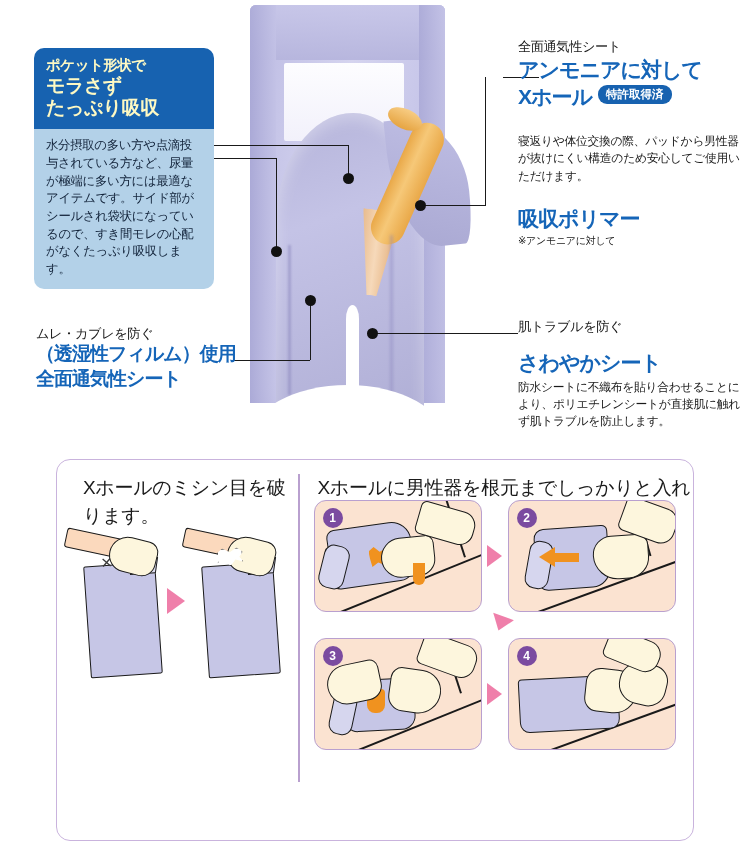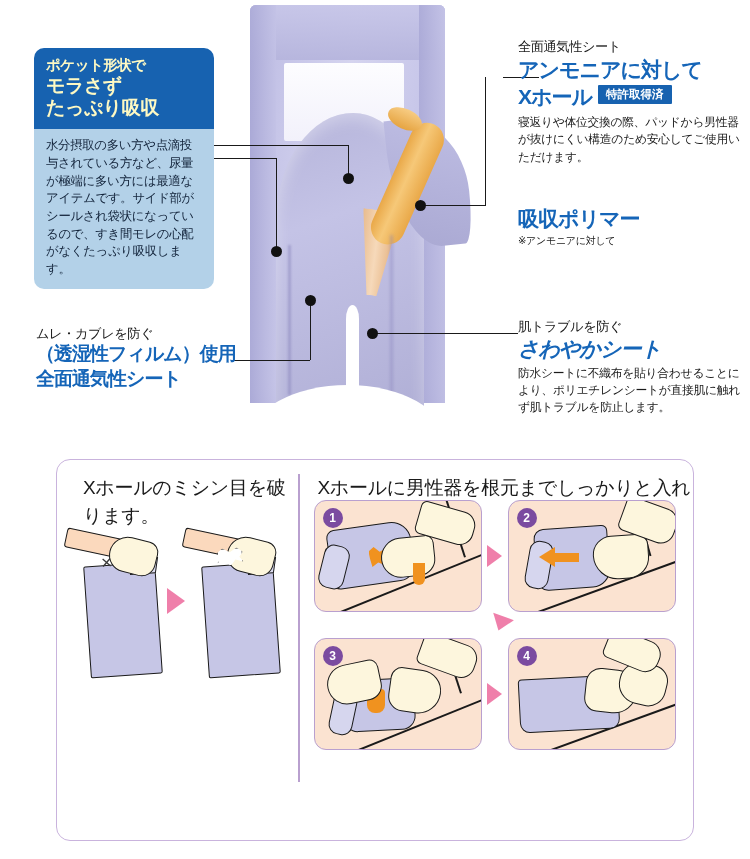--- a/index.html
+++ b/index.html
@@ -128,21 +128,21 @@
     display: flex; align-items: center; flex-wrap: wrap;
   }
   .co-title-sm { font-size: 19px; }
   .co-body { font-size: 11.8px; color: #1a1a1a; line-height: 1.45; letter-spacing: -.3px; margin-top: 4px; }
   .co-note { font-size: 10px; color: #1a1a1a; margin-top: 2px; letter-spacing: -.3px; }
   .sup { font-size: 10px; vertical-align: super; }
   .badge-pill {
     display: inline-block;
     background: #1762b0; color: #fff;
     font-size: 11.5px; font-weight: bold;
-    border-radius: 1px;
+    border-radius: 9px;
     padding: 2px 8px 3px 8px;
     margin-left: 6px;
     letter-spacing: 0;
     position: relative; top: -2px;
   }
 
   
   #howto-panel {
     position: absolute; left: 56px; top: 459px; width: 638px; height: 382px;
     background: #ffffff;
@@ -314,31 +314,31 @@
     <div class="card-blue-body">水分摂取の多い方や点滴投与されている方など、尿量が極端に多い方には最適なアイテムです。サイド部がシールされ袋状になっているので、すき間モレの心配がなくたっぷり吸収します。</div>
   </div>
 
   <div class="callout" style="left:518px; top:38px; width:226px;">
     <div class="co-kicker">全面通気性シート</div>
     <div class="co-title" style="margin-top:2px;">アンモニアに対して</div>
     <div class="co-title" style="margin-top:1px;">
       <span>Xホール</span>
       <span class="badge-pill">特許取得済</span>
     </div>
-    <div class="co-body" style="margin-top:5px;">寝返りや体位交換の際、パッドから男性器が抜けにくい構造のため安心してご使用いただけます。</div>
+    <div class="co-body" style="margin-top:24px;">寝返りや体位交換の際、パッドから男性器が抜けにくい構造のため安心してご使用いただけます。</div>
   </div>
 
   <div class="callout" style="left:518px; top:205px; width:226px;">
     <div class="co-title" style="margin-top:1px;">吸収ポリマー</div>
     <div class="co-note">※アンモニアに対して</div>
   </div>
 
   <div class="callout" style="left:518px; top:318px; width:226px;">
     <div class="co-kicker">肌トラブルを防ぐ</div>
-    <div class="co-title" style="margin-top:1px;font-style:italic;">さわやかシート</div>
+    <div class="co-title" style="margin-top:15px;">さわやかシート</div>
     <div class="co-body" style="margin-top:3px;">防水シートに不織布を貼り合わせることにより、ポリエチレンシートが直接肌に触れず肌トラブルを防止します。</div>
   </div>
 
   <div class="callout" style="left:36px; top:325px; width:210px;">
     <div class="co-kicker">ムレ・カブレを防ぐ</div>
     <div class="co-title co-title-sm" style="margin-top:0;">（透湿性フィルム）使用</div>
     <div class="co-title co-title-sm" style="margin-top:2px;">全面通気性シート</div>
   </div>
 </div>
 

